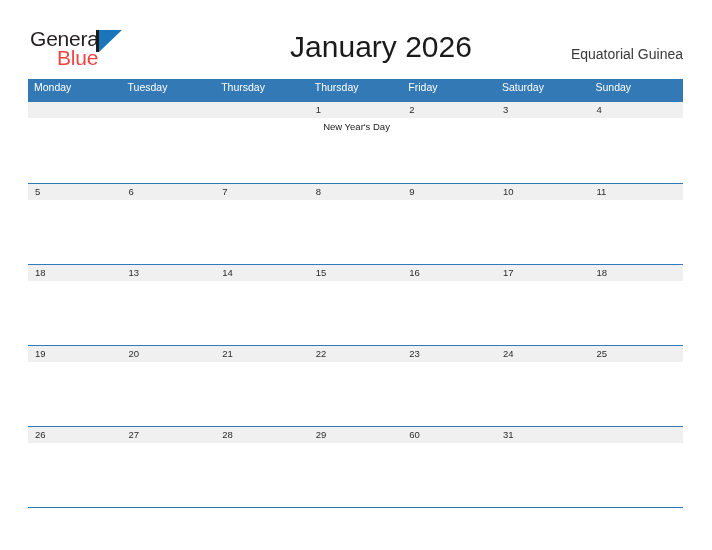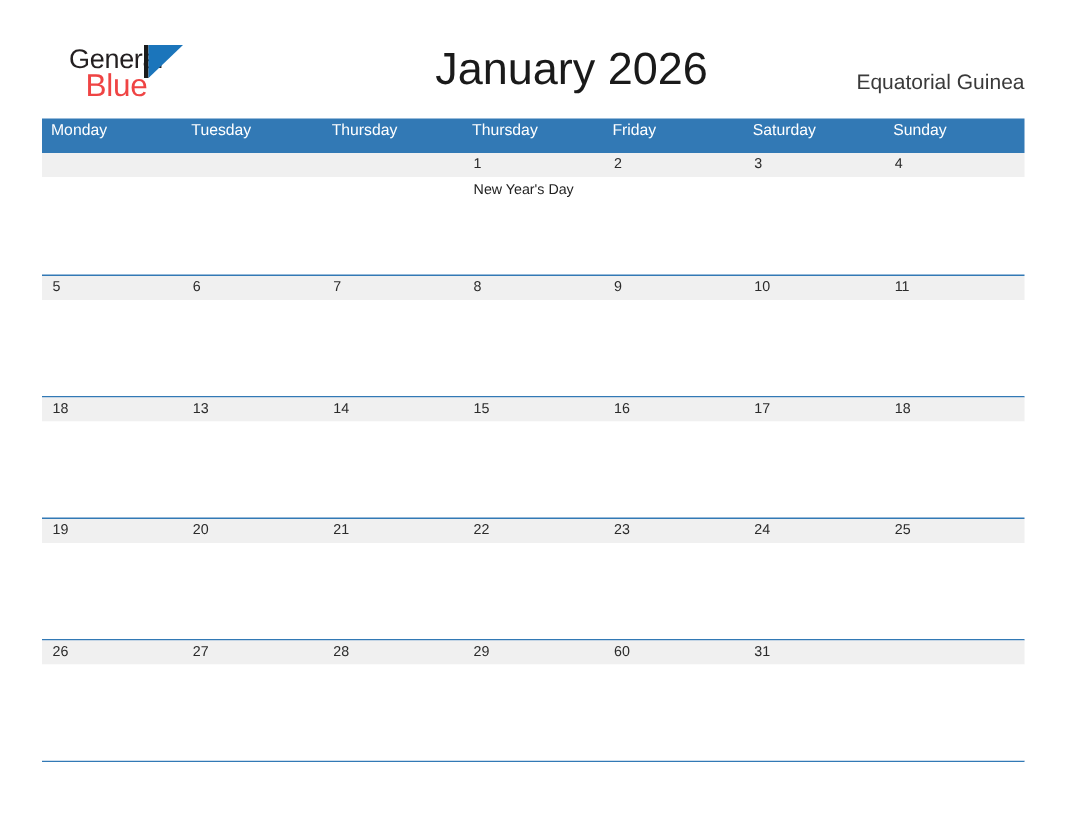--- a/index.html
+++ b/index.html
@@ -31,23 +31,23 @@
 
   .logo {
     position: absolute;
     left: 30px;
     top: 28px;
     width: 120px;
     height: 44px;
   }
   .logo-general {
     position: absolute;
-    left: 16px;
+    left: 0;
     top: 0;
-    font-size: 18px;
+    font-size: 21px;
     color: #231f20;
     letter-spacing: -0.2px;
     line-height: 22px;
     font-family: "Liberation Sans", sans-serif;
   }
   .logo-blue {
     position: absolute;
     left: 27px;
     top: 19px;
     font-size: 21px;
@@ -157,20 +157,21 @@
   .week-events {
     display: flex;
     width: 100%;
     height: 64px;
     background: #ffffff;
   }
   .daybody {
     flex: 1 1 0;
     padding: 3px 5px 0 7px;
     box-sizing: border-box;
+    text-align: center;
   }
   .event {
     font-size: 9.5px;
     line-height: 12px;
     color: #222222;
     white-space: nowrap;
   }
 
   .bottom-rule {
     width: 100%;

